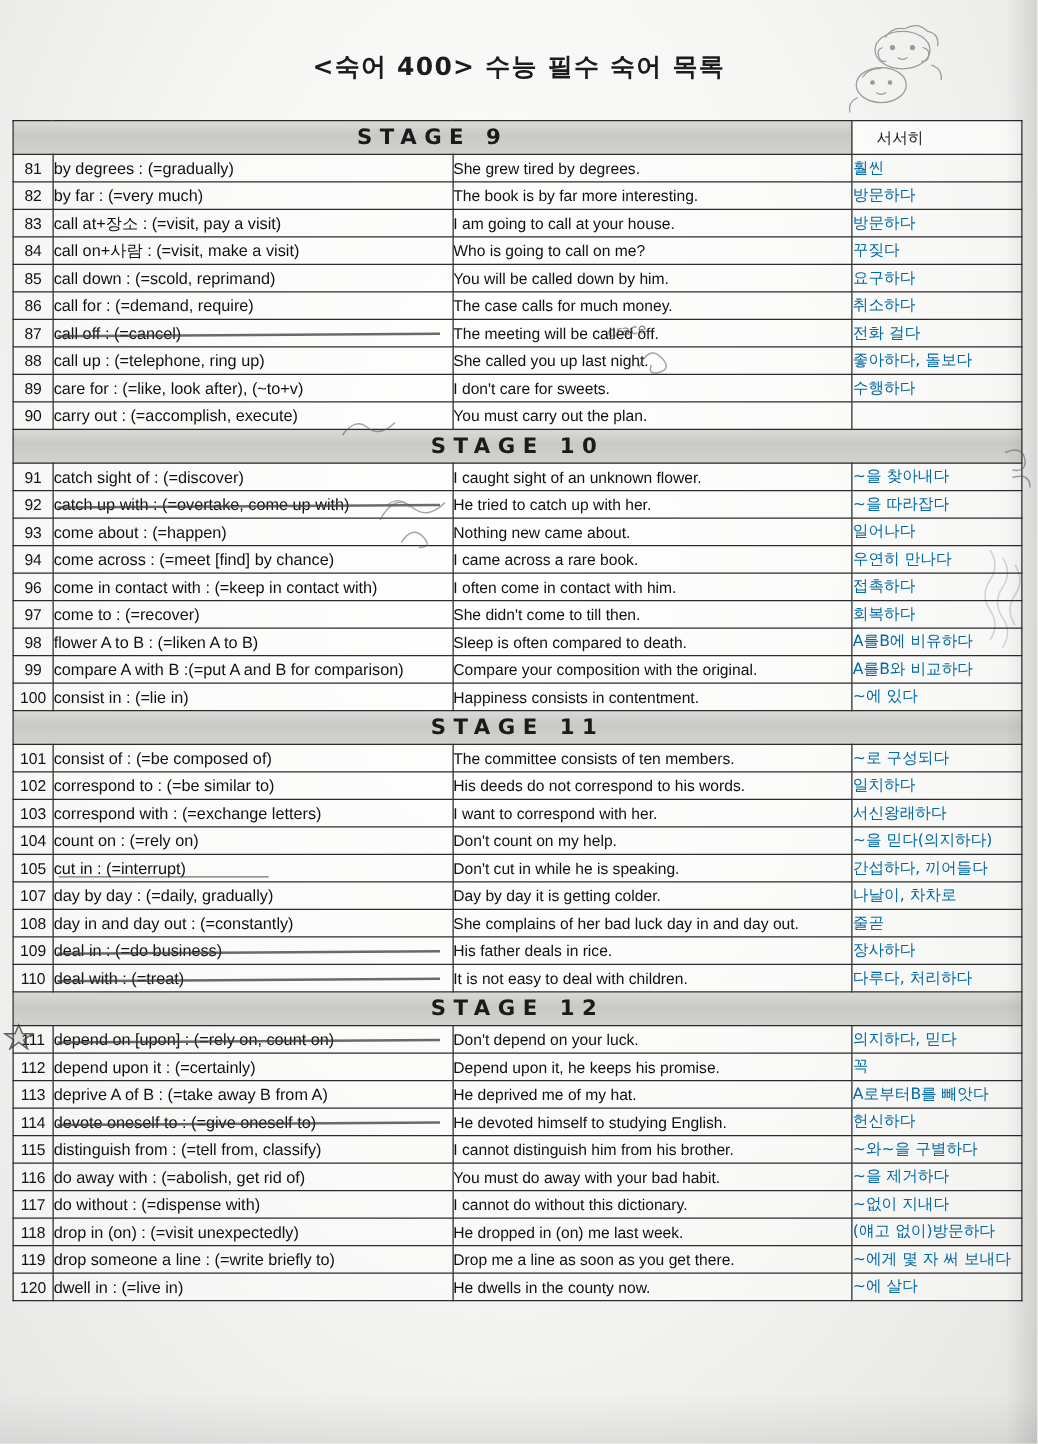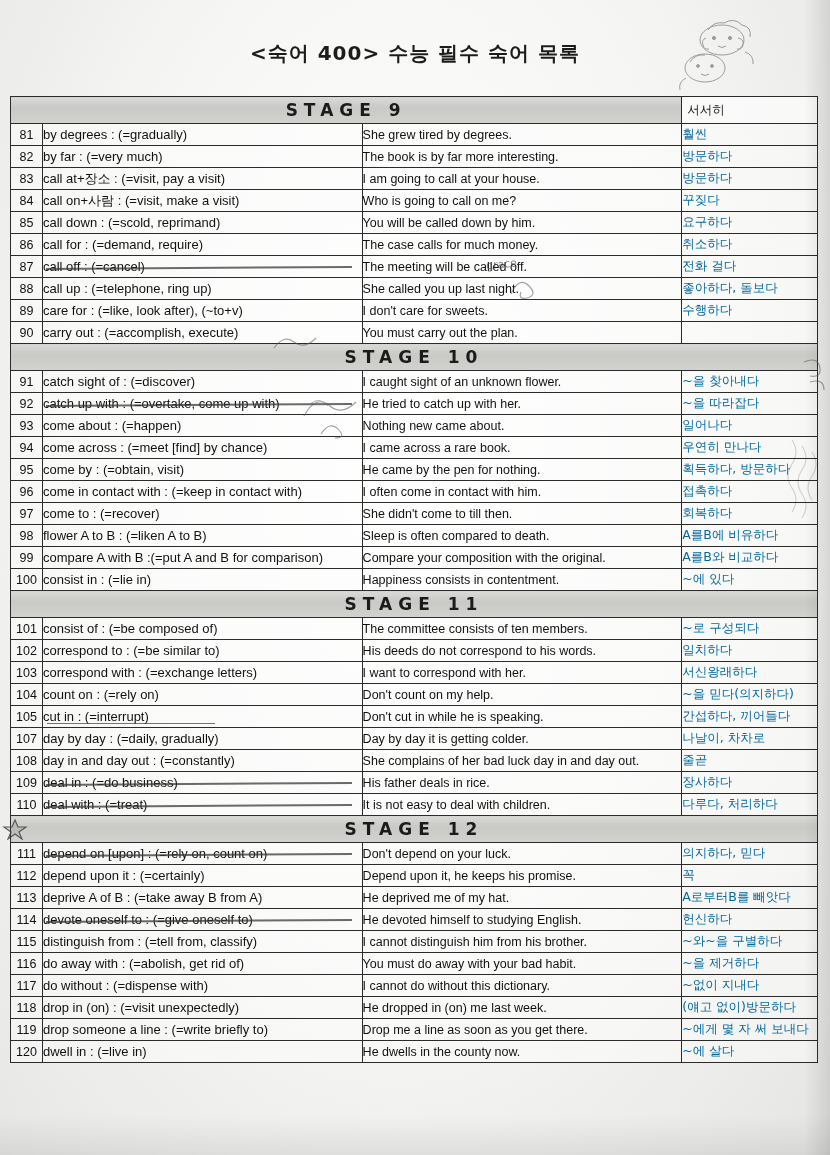--- a/index.html
+++ b/index.html
@@ -111,21 +111,21 @@
     overflow: hidden;
   }
   tr.entry td { height: 22px; }
   
   .stage-row .pre-meaning {
     border: 1px solid #2b2b2b;
     background: rgba(255,255,255,0.3);
     font-family: "DejaVu Sans", sans-serif;
     font-size: 12.5px;
     text-align: left;
-    padding-left: 5px;
+    padding-left: 19px;
   }
   
   .struck {
     position: relative;
     margin-top: 21px;
   }
   .struck::after {
     content: "";
     position: absolute;
     left: 3px; right: 10px;
@@ -310,26 +310,20 @@
         <td class="example-cell">Nothing new came about.</td>
         <td class="meaning-cell">일어나다</td>
       </tr>
       <tr class="entry">
         <td class="num-cell">94</td>
         <td class="idiom-cell">come across : (=meet [find] by chance)</td>
         <td class="example-cell">I came across a rare book.</td>
         <td class="meaning-cell">우연히 만나다</td>
       </tr>
       <tr class="entry">
-        <td class="num-cell">95</td>
-        <td class="idiom-cell">come by : (=obtain, visit)</td>
-        <td class="example-cell">He came by the pen for nothing.</td>
-        <td class="meaning-cell">획득하다, 방문하다</td>
-      </tr>
-      <tr class="entry">
         <td class="num-cell">96</td>
         <td class="idiom-cell">come in contact with : (=keep in contact with)</td>
         <td class="example-cell">I often come in contact with him.</td>
         <td class="meaning-cell">접촉하다</td>
       </tr>
       <tr class="entry">
         <td class="num-cell">97</td>
         <td class="idiom-cell">come to : (=recover)</td>
         <td class="example-cell">She didn't come to till then.</td>
         <td class="meaning-cell">회복하다</td>

